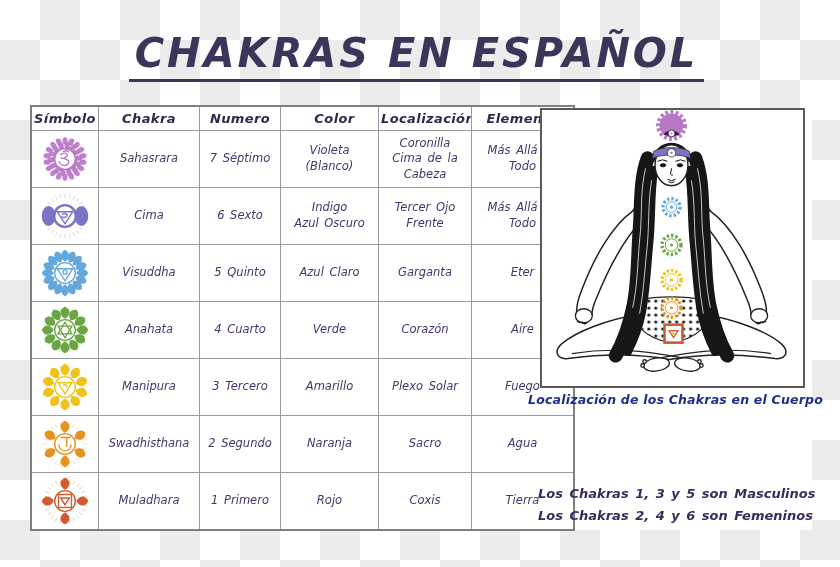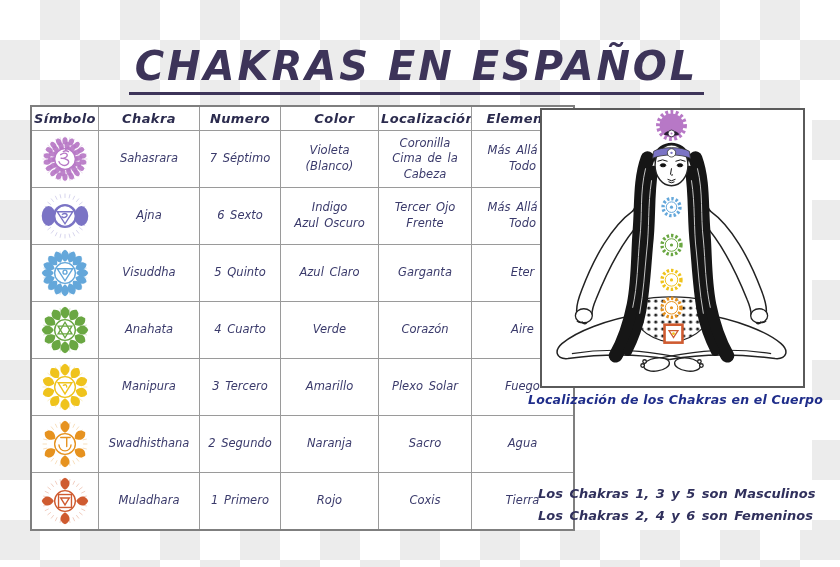--- a/index.html
+++ b/index.html
@@ -6,21 +6,21 @@
   #stage{
     position:relative;width:840px;height:567px;overflow:hidden;
     font-family:"DejaVu Sans",sans-serif;
     background-color:#fff;
     background-image:
       linear-gradient(45deg,#ececec 25%,transparent 25%,transparent 75%,#ececec 75%),
       linear-gradient(45deg,#ececec 25%,transparent 25%,transparent 75%,#ececec 75%);
     background-size:80px 80px;
     background-position:0 0,40px 40px;
   }
-  .title-wrap{position:absolute;left:0;top:43px;width:833px;text-align:center;}
+  .title-wrap{position:absolute;left:0;top:30px;width:833px;text-align:center;}
   .title{
     display:inline-block;font-size:40px;font-weight:bold;font-style:italic;
     letter-spacing:3px;color:#3d3459;border-bottom:3px solid #3d3459;
     padding:0 6px 3px 6px;white-space:nowrap;
   }
   table.chakra{
     position:absolute;left:30px;top:105px;width:502px;height:417px;
     border-collapse:collapse;table-layout:fixed;background:#fff;
     border:2px solid #7f7f7f;
   }
@@ -197,21 +197,21 @@
                 <line x1="18.9" y1="-9.1" x2="23.4" y2="-11.3"></line>
                 <line x1="20.5" y1="-4.7" x2="25.3" y2="-5.8"></line>
               </g>
               <ellipse cx="-19" cy="0" rx="8" ry="11.5" fill="#7b74c5"></ellipse>
               <ellipse cx="19" cy="0" rx="8" ry="11.5" fill="#7b74c5"></ellipse>
               <circle r="14" fill="#7b74c5"></circle>
               <circle r="12" fill="#fff" stroke="#7b74c5" stroke-width="1.6"></circle>
               <path d="M -9,-5 L 9,-5 L 0,9 Z" fill="none" stroke="#7b74c5" stroke-width="1.6" stroke-linecap="round"></path>
               <path d="M -3,-2 C 1,-4.5 4.5,-1 1,1 C -1,2.5 -3.5,1.5 -3.5,0.5" fill="none" stroke="#7b74c5" stroke-width="1.6" stroke-linecap="round"></path>
             </svg></td>
-          <td>Ajna</td>
+          <td>Cima</td>
           <td>6 Sexto</td>
           <td>Indigo
 Azul Oscuro</td>
           <td>Tercer Ojo
 Frente</td>
           <td>Más Allá de
 Todo</td>
         </tr>
         <tr>
           <td class="symcell"><svg viewBox="-29 -29 58 58" width="50" height="50">

